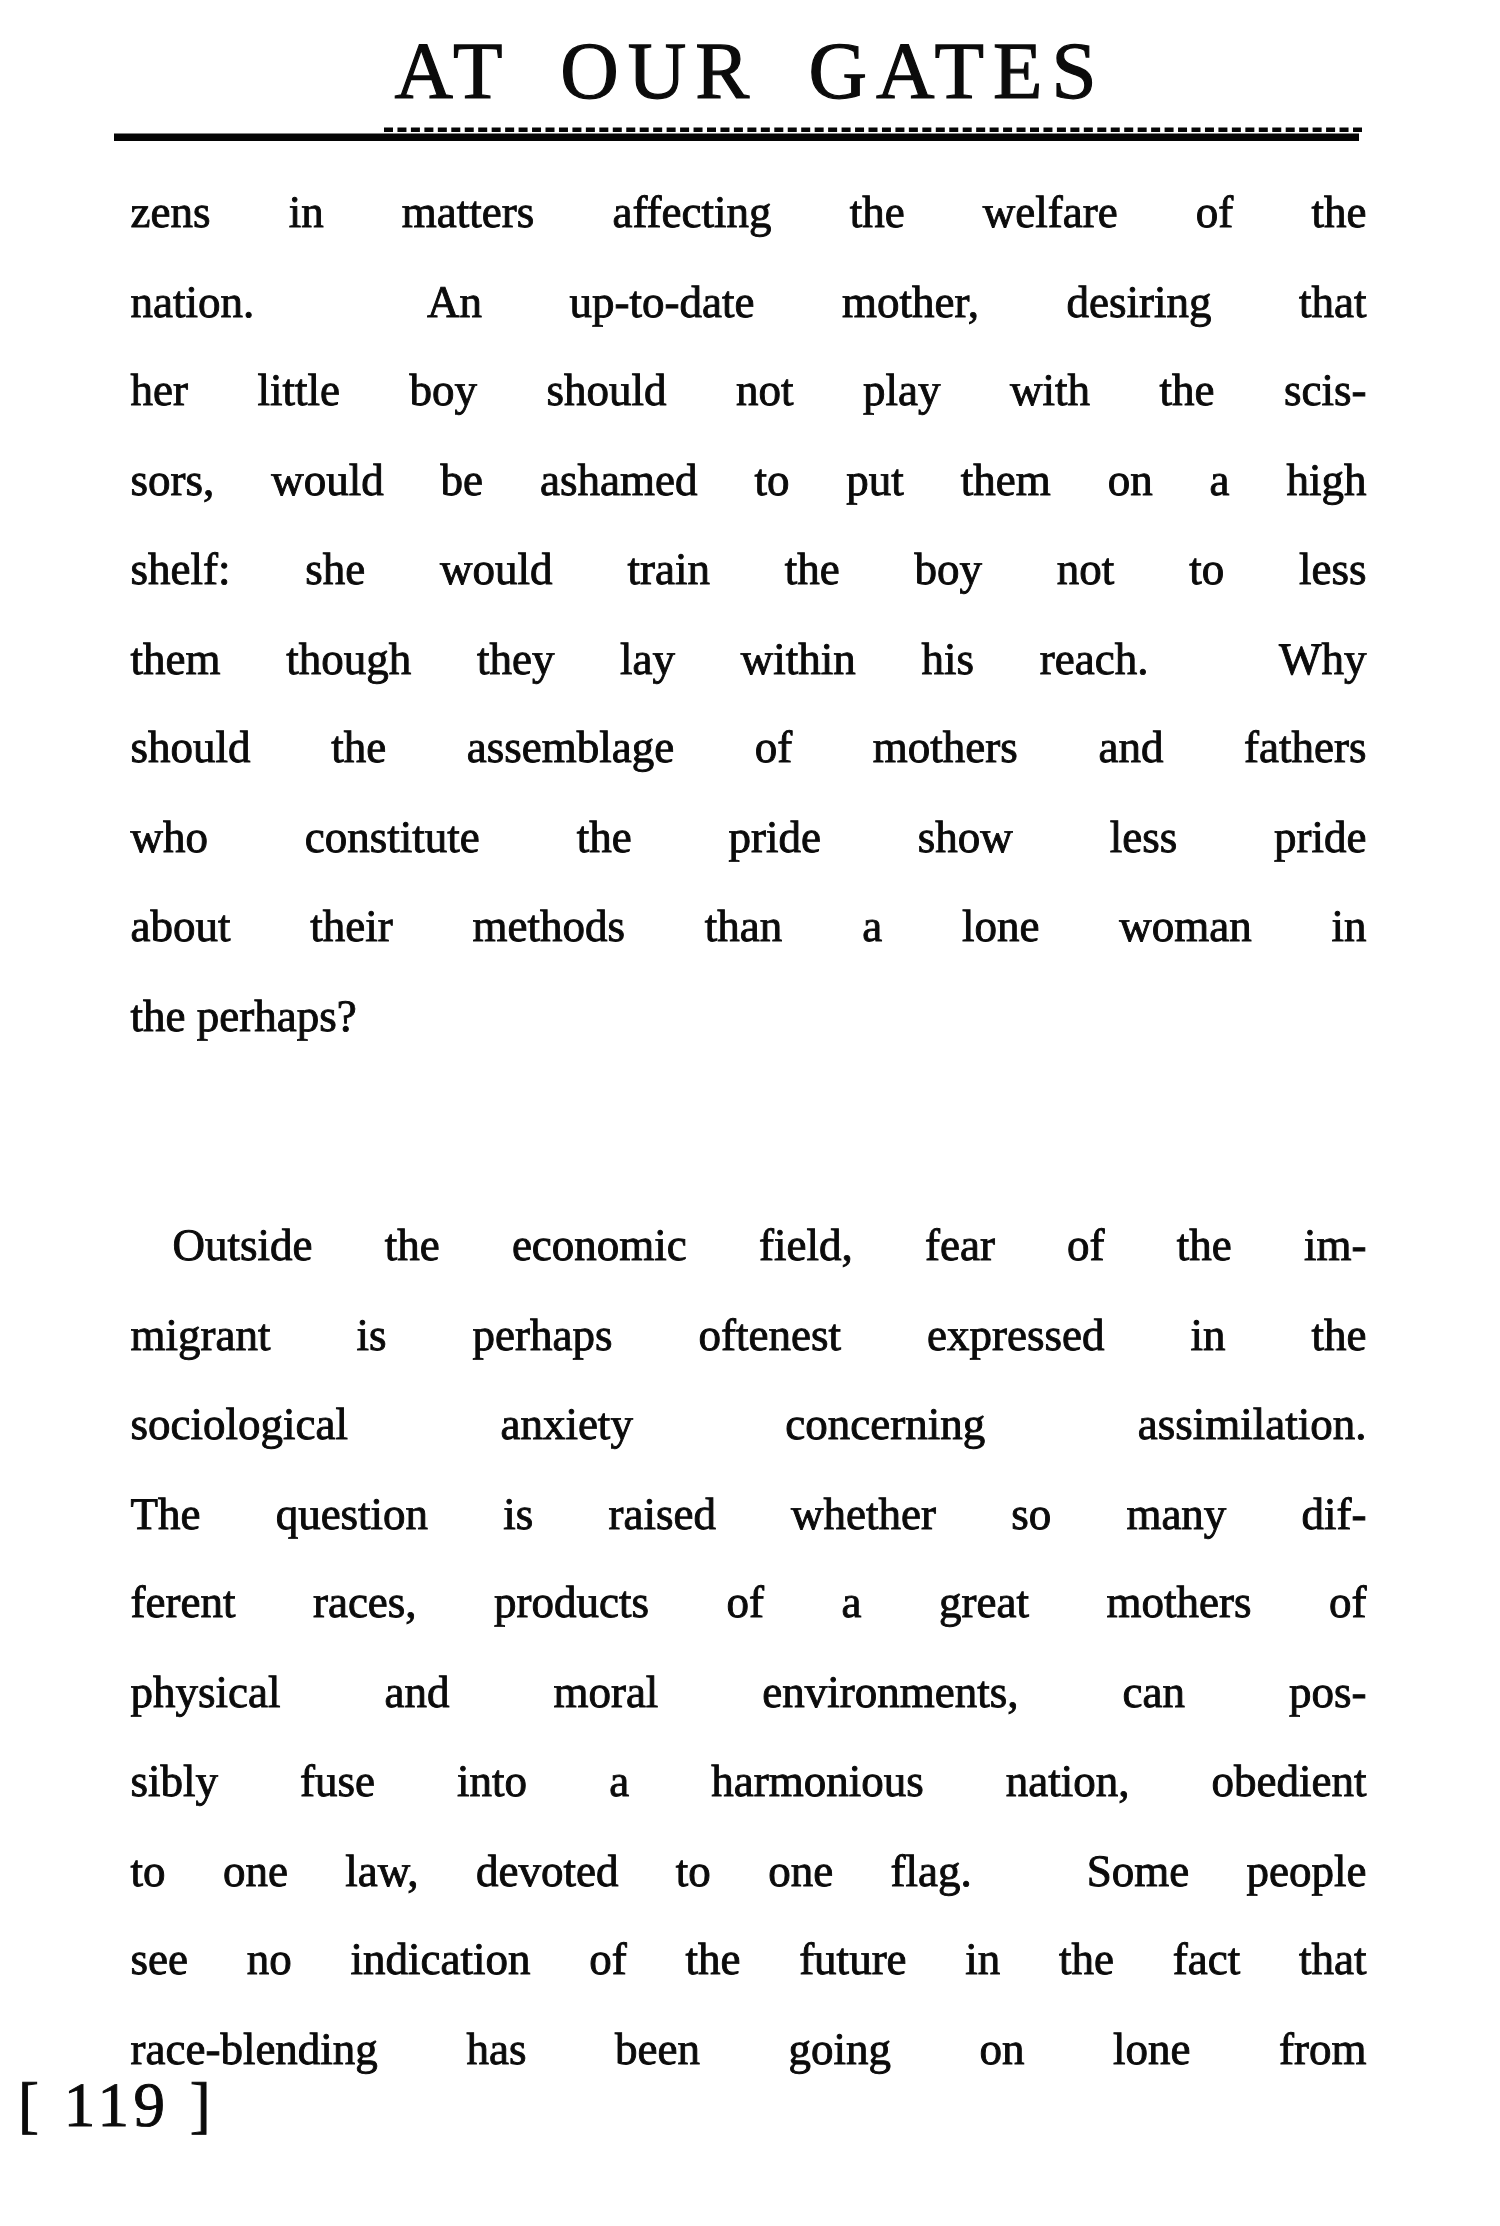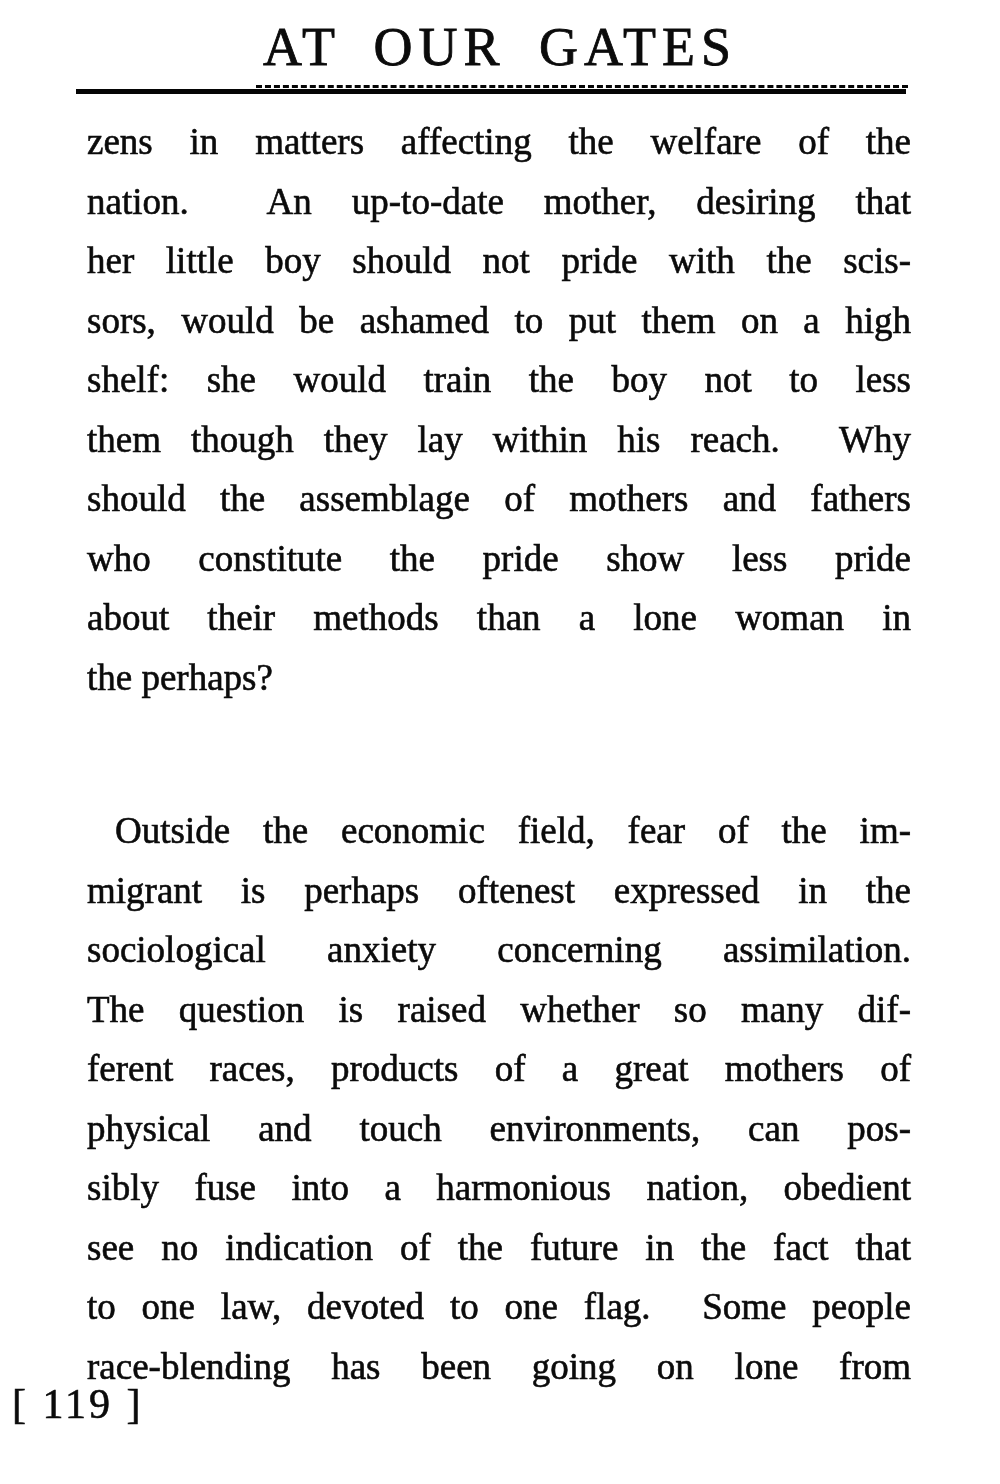--- a/index.html
+++ b/index.html
@@ -47,21 +47,21 @@
   }
   .page-body {
     position: absolute;
     top: 112px;
     left: 87px;
     width: 824px;
   }
   .para { margin: 0; }
   .para + .para { margin-top: 94px; }
   .line {
-    font-size: 37px;
+    font-size: 30px;
     line-height: 59.5px;
     text-align: justify;
     text-align-last: justify;
     -webkit-text-stroke: 0.6px #0b0b0b;
     white-space: normal;
   }
   .para.end-flush-left .line:last-child {
     text-align-last: left;
   }
   .para.indent-first .line:first-child {
@@ -86,40 +86,40 @@
 
   <h1 class="running-head">AT OUR GATES</h1>
 
   <div class="header-rule"></div>
 
   <main class="page-body">
 
     <div class="para end-flush-left">
         <div class="line">zens in matters affecting the welfare of the</div>
         <div class="line">nation.&nbsp; An up-to-date mother, desiring that</div>
-        <div class="line">her little boy should not pride with the scis-</div>
+        <div class="line">her little boy should not play with the scis-</div>
         <div class="line">sors, would be ashamed to put them on a high</div>
         <div class="line">shelf: she would train the boy not to less</div>
         <div class="line">them though they lay within his reach.&nbsp; Why</div>
         <div class="line">should the assemblage of mothers and fathers</div>
         <div class="line">who constitute the pride show less pride</div>
         <div class="line">about their methods than a lone woman in</div>
         <div class="line">the perhaps?</div>
       </div>
 
     <div class="para indent-first">
         <div class="line">Outside the economic field, fear of the im-</div>
         <div class="line">migrant is perhaps oftenest expressed in the</div>
         <div class="line">sociological anxiety concerning assimilation.</div>
         <div class="line">The question is raised whether so many dif-</div>
         <div class="line">ferent races, products of a great mothers of</div>
-        <div class="line">physical and touch environments, can pos-</div>
+        <div class="line">physical and moral environments, can pos-</div>
         <div class="line">sibly fuse into a harmonious nation, obedient</div>
+        <div class="line">to one law, devoted to one flag.&nbsp; Some people</div>
         <div class="line">see no indication of the future in the fact that</div>
-        <div class="line">to one law, devoted to one flag.&nbsp; Some people</div>
         <div class="line">race-blending has been going on lone from</div>
       </div>
 
   </main>
 
   <div class="page-number">[ 119 ]</div>
 
 </div>
 
 </body></html>

